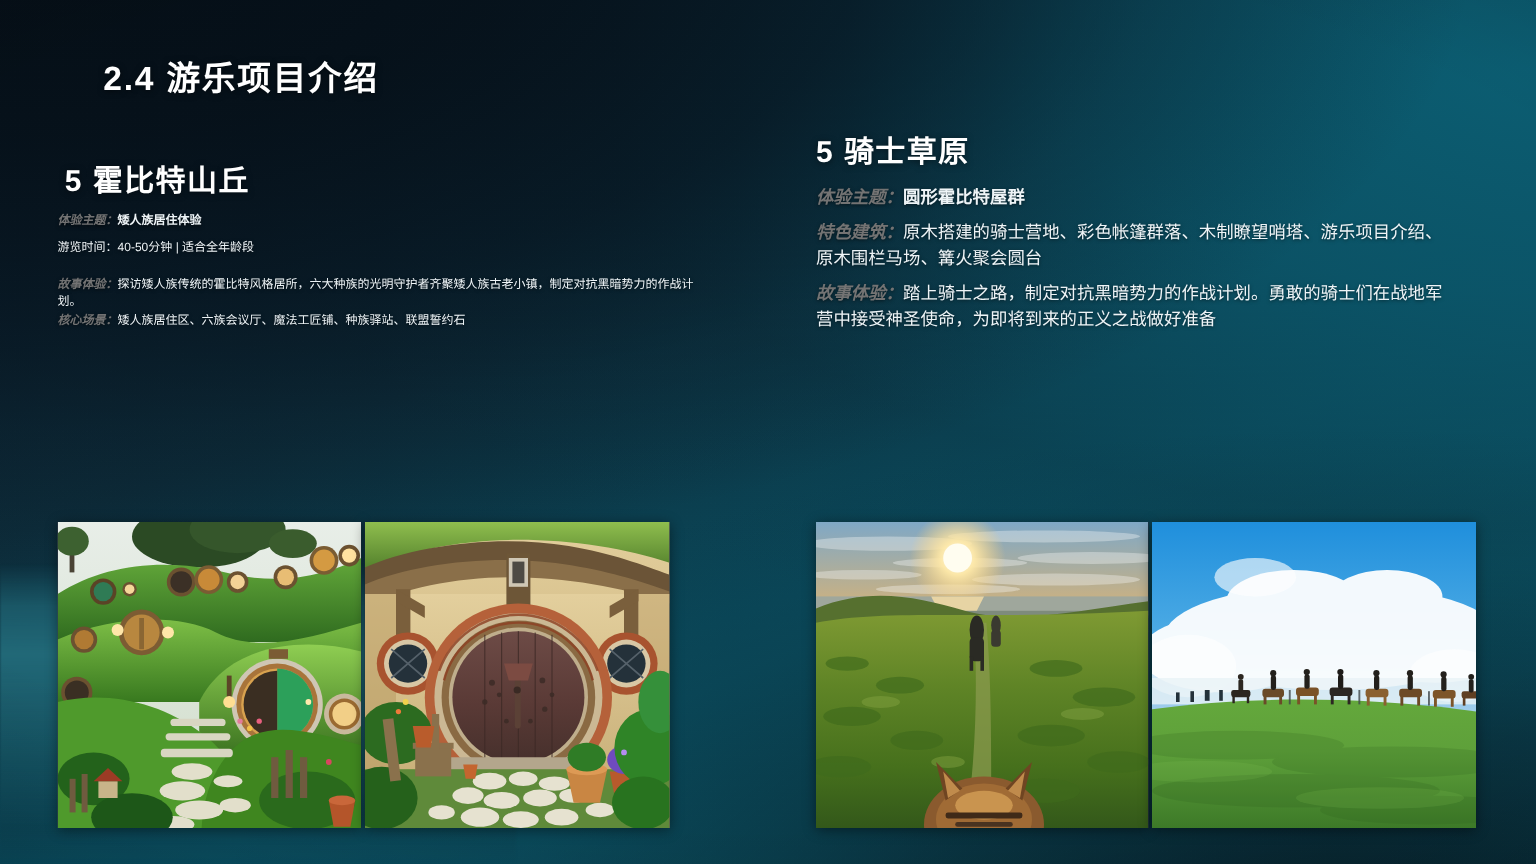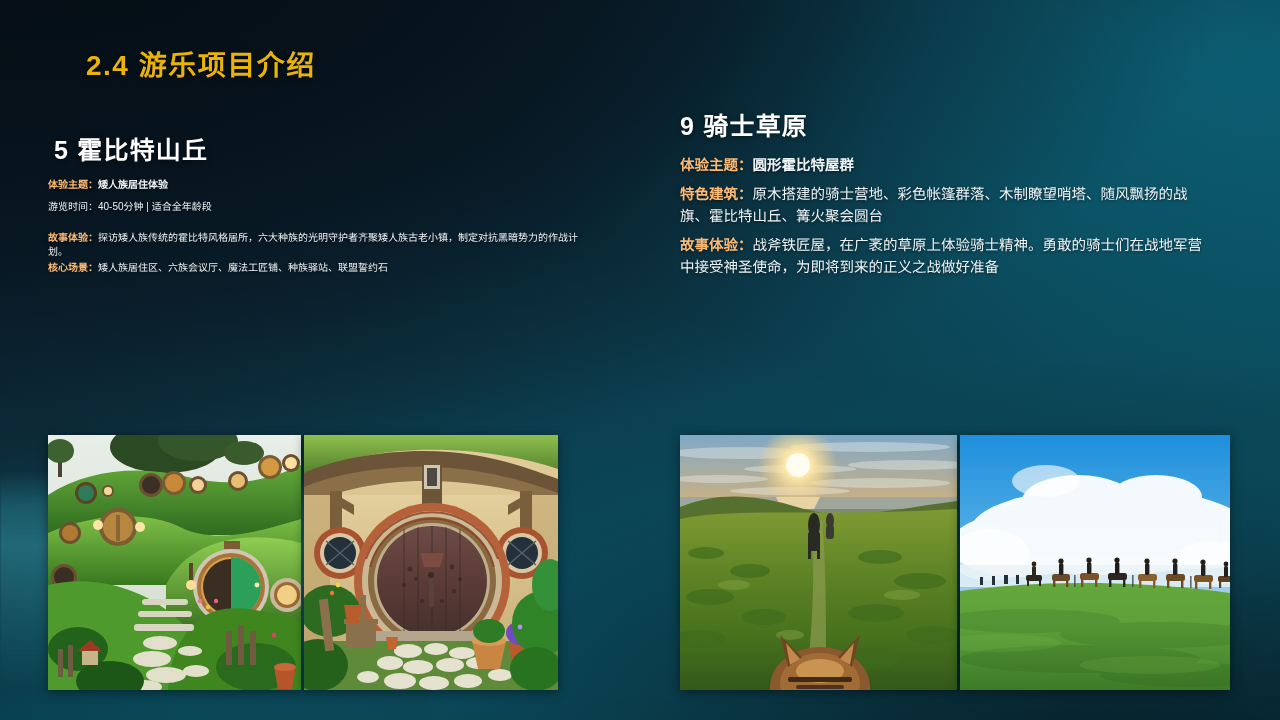--- a/index.html
+++ b/index.html
@@ -93,21 +93,21 @@
         rgba(0,0,0,0.40) 100%);
   }
 
   
   .slide-title {
     position: absolute;
     left: 86px;
     top: 43px;
     font-size: 28px;
     font-weight: 700;
-    color: #eab308;
+    color: #ffffff;
     letter-spacing: 1.5px;
     text-shadow: 0 1px 5px rgba(0,0,0,0.55);
     white-space: nowrap;
   }
 
   
   .column {
     position: absolute;
     width: 530px;
   }
@@ -129,21 +129,22 @@
     font-size: 14.5px;
     line-height: 1.52;
     color: #eef4f7;
     margin: 0 0 7px 0;
     text-shadow: 0 1px 3px rgba(0,0,0,0.55);
   }
   .para.tight { margin-bottom: 1px; }
   .para.bold-all { font-weight: 700; }
   .lbl {
     font-weight: 700;
-    color: #fdba74;
+    color: #737373;
+    font-style: italic;
   }
   .column.left .para  { font-size: 10px; line-height: 1.48; }
   .column.left .para.spaced { margin-bottom: 16px; }
 
   
   .photos {
     position: absolute;
     display: flex;
     gap: 3px;
   }
@@ -206,34 +207,34 @@
       <span class="lbl">故事体验：</span><span>探访矮人族传统的霍比特风格居所，六大种族的光明守护者齐聚矮人族古老小镇，制定对抗黑暗势力的作战计划。</span>
     </p>
 
     <p class="para tight">
       <span class="lbl">核心场景：</span><span>矮人族居住区、六族会议厅、魔法工匠铺、种族驿站、联盟誓约石</span>
     </p>
   </div>
 
   <div class="column right">
 
-    <div class="col-heading">9  骑士草原</div>
+    <div class="col-heading">5  骑士草原</div>
 
     <p class="para bold-all">
       <span class="lbl">体验主题：</span><span>圆形霍比特屋群</span>
     </p>
 
 
     <p class="para">
-      <span class="lbl">特色建筑：</span><span>原木搭建的骑士营地、彩色帐篷群落、木制瞭望哨塔、随风飘扬的战旗、霍比特山丘、篝火聚会圆台</span>
+      <span class="lbl">特色建筑：</span><span>原木搭建的骑士营地、彩色帐篷群落、木制瞭望哨塔、游乐项目介绍、原木围栏马场、篝火聚会圆台</span>
     </p>
 
 
     <p class="para">
-      <span class="lbl">故事体验：</span><span>战斧铁匠屋，在广袤的草原上体验骑士精神。勇敢的骑士们在战地军营中接受神圣使命，为即将到来的正义之战做好准备</span>
+      <span class="lbl">故事体验：</span><span>踏上骑士之路，制定对抗黑暗势力的作战计划。勇敢的骑士们在战地军营中接受神圣使命，为即将到来的正义之战做好准备</span>
     </p>
   </div>
 
   <div class="photos left">
 
     <div class="photo photo-lc">
       <svg viewBox="0 0 253 255" preserveAspectRatio="xMidYMid slice">
         <defs>
           <linearGradient id="lgSky" x1="0" y1="0" x2="0" y2="1">
             <stop offset="0%" stop-color="#e8eee8"></stop>

